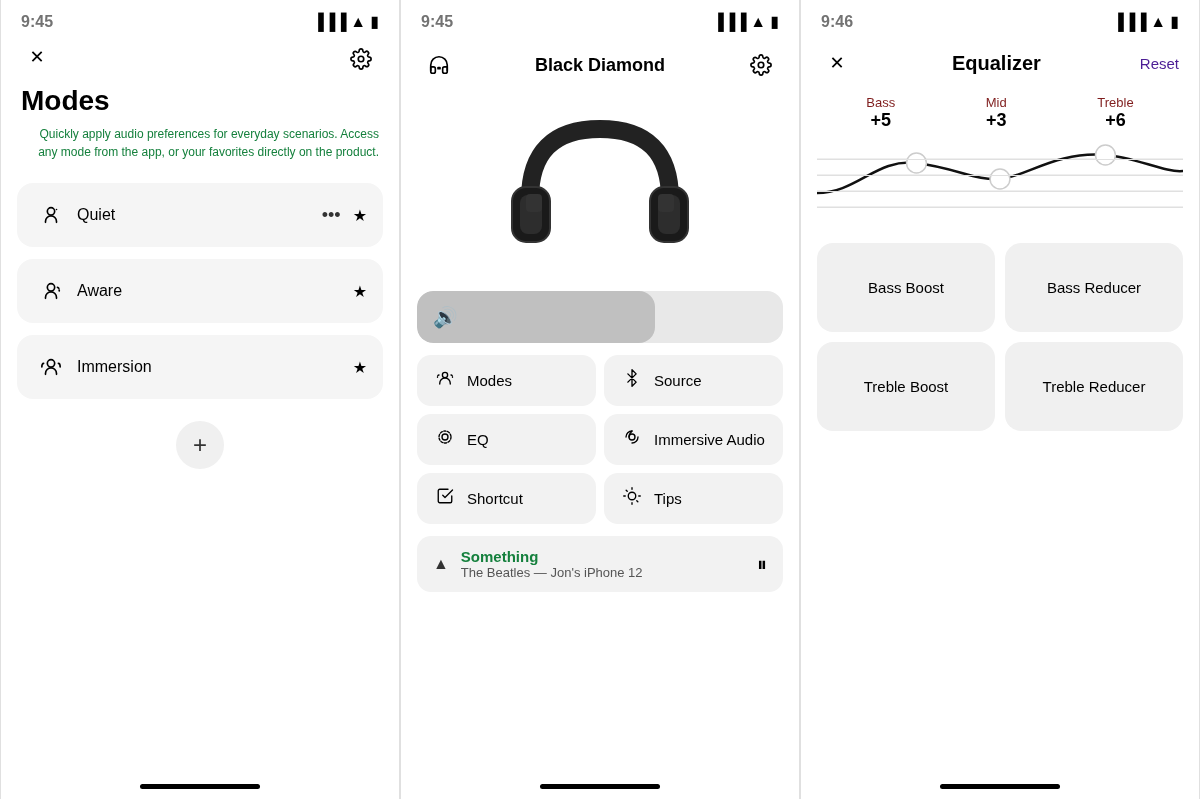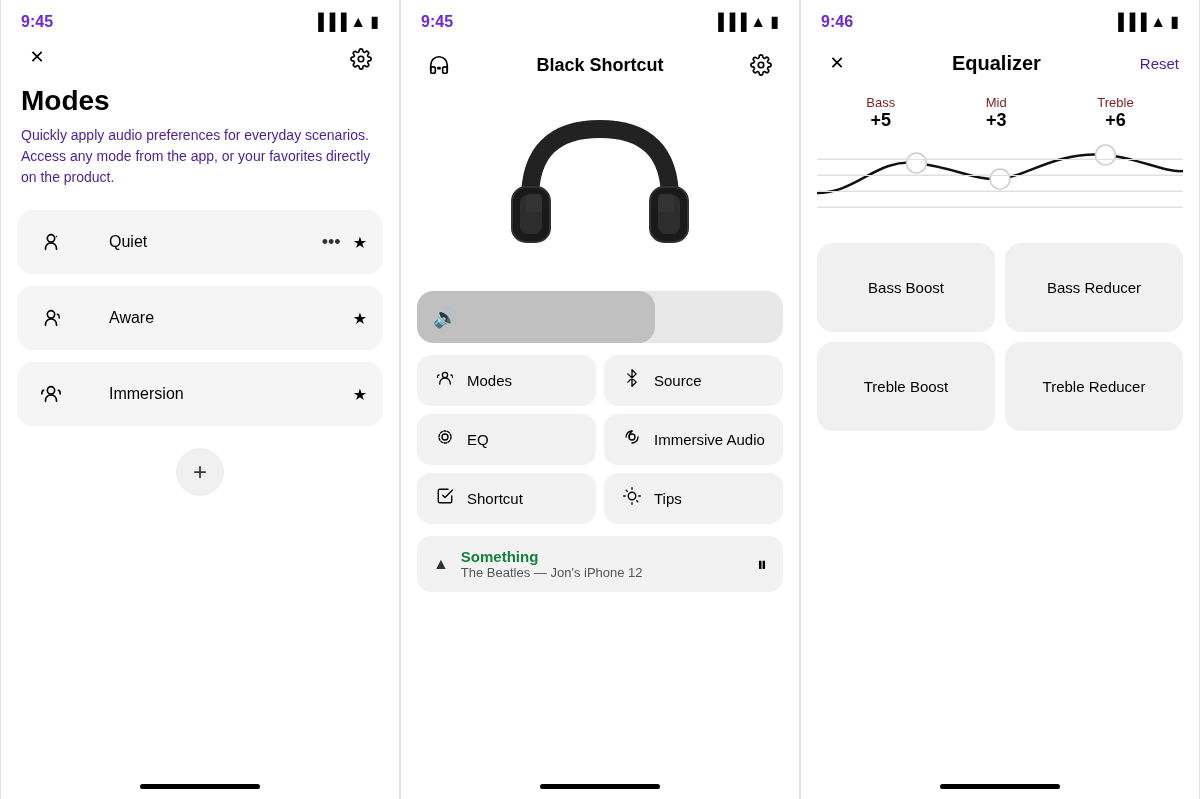--- a/index.html
+++ b/index.html
@@ -29,21 +29,21 @@
     .status-bar {
       display: flex;
       justify-content: space-between;
       align-items: center;
       padding: 12px 20px 6px;
       flex-shrink: 0;
     }
     .status-time {
       font-size: 16px;
       font-weight: 600;
-      color: #6d28d9;
+      color: #737373;
     }
     .status-icons {
       display: flex;
       align-items: center;
       gap: 4px;
     }
     .close-btn {
       width: 32px;
       height: 32px;
       display: flex;
@@ -62,34 +62,34 @@
     }
     .gear-btn {
       width: 36px;
       height: 36px;
       display: flex;
       align-items: center;
       justify-content: center;
       cursor: pointer;
     }
     .modes-desc {
-      font-size: 14px;
-      color: #4c1d95;
+      font-size: 12px;
+      color: #15803d;
       line-height: 1.5;
       padding: 4px 20px 16px;
+      text-align: right;
     }
     .mode-item {
       background: #f5f5f5;
       border-radius: 16px;
       margin: 6px 16px;
       padding: 14px 16px;
       display: flex;
       align-items: center;
       cursor: pointer;
-      gap: 32px;
     }
     .mode-icon {
       width: 36px;
       height: 36px;
       display: flex;
       align-items: center;
       justify-content: center;
     }
     .mode-label {
       flex: 1;
@@ -436,21 +436,21 @@
 
   <div class="panel2-header">
     <div class="header-icon-left">
       <svg class="icon" viewBox="0 0 24 24">
         <path d="M3 18v-6a9 9 0 0 1 18 0v6"></path>
         <path d="M21 19a2 2 0 0 1-2 2h-1a2 2 0 0 1-2-2v-3a2 2 0 0 1 2-2h3z"></path>
         <path d="M3 19a2 2 0 0 0 2 2h1a2 2 0 0 0 2-2v-3a2 2 0 0 0-2-2H3z"></path>
         <rect x="10" y="14" width="4" height="3" rx="1" ry="1" fill="#000" stroke="none"></rect>
       </svg>
     </div>
-    <span class="device-name">Black Shortcut</span>
+    <span class="device-name">Black Diamond</span>
     <div class="header-icon-left">
       <svg class="icon" viewBox="0 0 24 24">
         <circle cx="12" cy="12" r="3"></circle>
         <path d="M19.4 15a1.65 1.65 0 0 0 .33 1.82l.06.06a2 2 0 0 1-2.83 2.83l-.06-.06a1.65 1.65 0 0 0-1.82-.33 1.65 1.65 0 0 0-1 1.51V21a2 2 0 0 1-4 0v-.09A1.65 1.65 0 0 0 9 19.4a1.65 1.65 0 0 0-1.82.33l-.06.06a2 2 0 0 1-2.83-2.83l.06-.06A1.65 1.65 0 0 0 4.68 15a1.65 1.65 0 0 0-1.51-1H3a2 2 0 0 1 0-4h.09A1.65 1.65 0 0 0 4.6 9a1.65 1.65 0 0 0-.33-1.82l-.06-.06a2 2 0 0 1 2.83-2.83l.06.06A1.65 1.65 0 0 0 9 4.68a1.65 1.65 0 0 0 1-1.51V3a2 2 0 0 1 4 0v.09a1.65 1.65 0 0 0 1 1.51 1.65 1.65 0 0 0 1.82-.33l.06-.06a2 2 0 0 1 2.83 2.83l-.06.06A1.65 1.65 0 0 0 19.4 9a1.65 1.65 0 0 0 1.51 1H21a2 2 0 0 1 0 4h-.09a1.65 1.65 0 0 0-1.51 1z"></path>
       </svg>
     </div>
   </div>
 
   <div class="headphone-img">
     <svg class="headphone-svg" viewBox="0 0 200 180">

